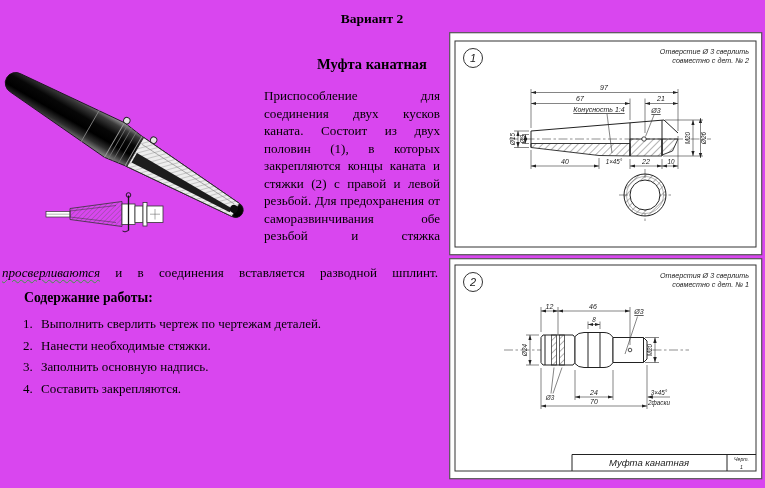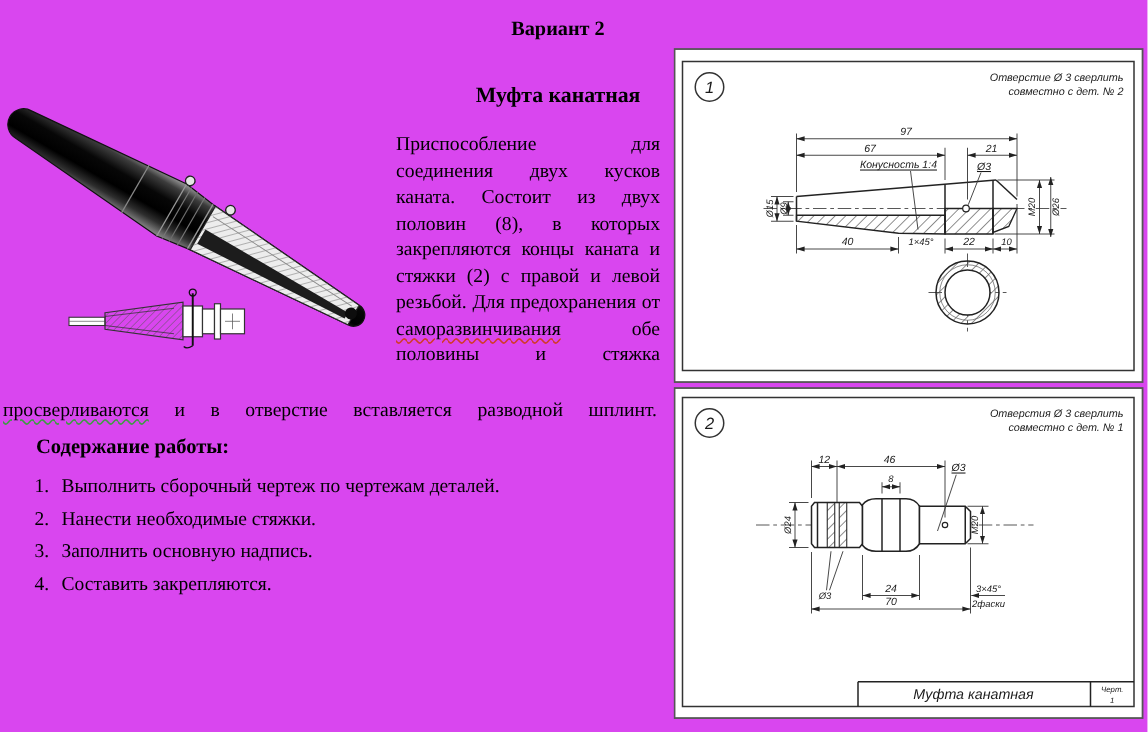--- a/index.html
+++ b/index.html
@@ -8,24 +8,24 @@
 
   .variant-title { position:absolute; left:284px; top:11px; width:176px;
     text-align:center; font-weight:bold; font-size:13.5px; }
   .doc-title { position:absolute; left:284px; top:56px; width:176px;
     text-align:center; font-weight:bold; font-size:14.5px; }
 
   .para { position:absolute; left:264px; top:87px; width:176px;
     font-size:13.1px; line-height:17.55px; text-align:justify; text-align-last:justify; }
   .para-cont { position:absolute; left:2px; top:264px; width:436px;
     font-size:13.1px; line-height:17.5px; text-align:justify; text-align-last:justify; }
-  .wavy-red   { text-decoration:underline; text-decoration-style:wavy;
+  .wavy-red   { text-decoration-style:wavy;
     text-decoration-color:#d23a2a; text-decoration-thickness:1px; text-underline-offset:2px; }
   .wavy-green { text-decoration:underline; text-decoration-style:wavy;
-    text-decoration-color:#3f9a44; text-decoration-thickness:1px; text-underline-offset:2px; }
+    text-decoration-color:#3f9a44; text-decoration-thickness:1px; text-underline-offset:2px;font-style:italic; }
 
   .tasks-heading { position:absolute; left:24px; top:290px; font-size:13.7px; font-weight:bold; }
   .tasks { position:absolute; left:14px; top:316px; margin:0; padding-left:22px; font-size:13px; }
   .tasks li { margin-bottom:5.6px; padding-left:5px; }
 
   .illustration { position:absolute; left:0; top:58px; }
 
   .dwg { position:absolute; }
   .dwg text { font-family:"Liberation Sans", sans-serif; font-style:italic; fill:#1a1a1a; }
   .dwg .dim  { font-size:7px; }
@@ -89,27 +89,27 @@
       <rect x="97" y="2.5" width="4" height="23.5" fill="#fff" stroke="#333" stroke-width="0.8"></rect>
       <rect x="101" y="6" width="16" height="16.5" fill="#fff" stroke="#333" stroke-width="0.8"></rect>
       <line x1="104" y1="14.2" x2="114" y2="14.2" stroke="#555" stroke-width="0.5"></line>
       <line x1="109" y1="9" x2="109" y2="19.5" stroke="#555" stroke-width="0.5"></line>
       <line x1="82.5" y1="-4.5" x2="82.5" y2="30.5" stroke="#111" stroke-width="1.3"></line>
       <circle cx="82.5" cy="-5" r="2.3" fill="none" stroke="#111" stroke-width="0.9"></circle>
       <path d="M82.5,30.5 q-4,2.5 -6,0.5" fill="none" stroke="#111" stroke-width="0.9"></path>
     </g>
   </svg>
 
-  <div class="para"><span>Приспособление для соединения двух кусков каната. Состоит из двух половин (8), в которых закрепляются концы каната и стяжки (2) с правой и левой резьбой. Для предохранения от </span><span class="wavy-red">саморазвинчивания</span><span> обе половины и стяжка</span></div>
-
-  <div class="para-cont"><span class="wavy-green">просверливаются</span><span> и в отверстие вставляется разводной шплинт.</span></div>
+  <div class="para"><span>Приспособление для соединения двух кусков каната. Состоит из двух половин (1), в которых закрепляются концы каната и стяжки (2) с правой и левой резьбой. Для предохранения от </span><span class="wavy-red">саморазвинчивания</span><span> обе резьбой и стяжка</span></div>
+
+  <div class="para-cont"><span class="wavy-green">просверливаются</span><span> и в соединения вставляется разводной шплинт.</span></div>
 
   <div class="tasks-heading">Содержание работы:</div>
   <ol class="tasks">
-    <li>Выполнить сборочный чертеж по чертежам деталей.</li>
+    <li>Выполнить сверлить чертеж по чертежам деталей.</li>
     <li>Нанести необходимые стяжки.</li>
     <li>Заполнить основную надпись.</li>
     <li>Составить закрепляются.</li>
   </ol>
 
   <svg class="dwg" style="left:449px; top:32px;" width="314" height="224" viewBox="0 0 314 224">
     <defs>
       <pattern id="h1" width="5" height="5" patternUnits="userSpaceOnUse" patternTransform="rotate(45)">
         <line x1="0" y1="0" x2="0" y2="5" stroke="#444" stroke-width="0.8"></line>
       </pattern>

